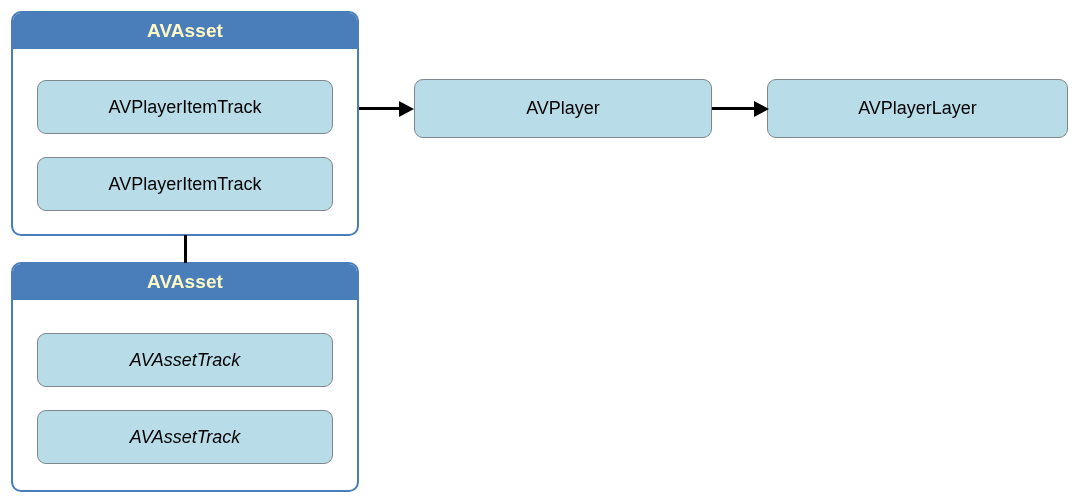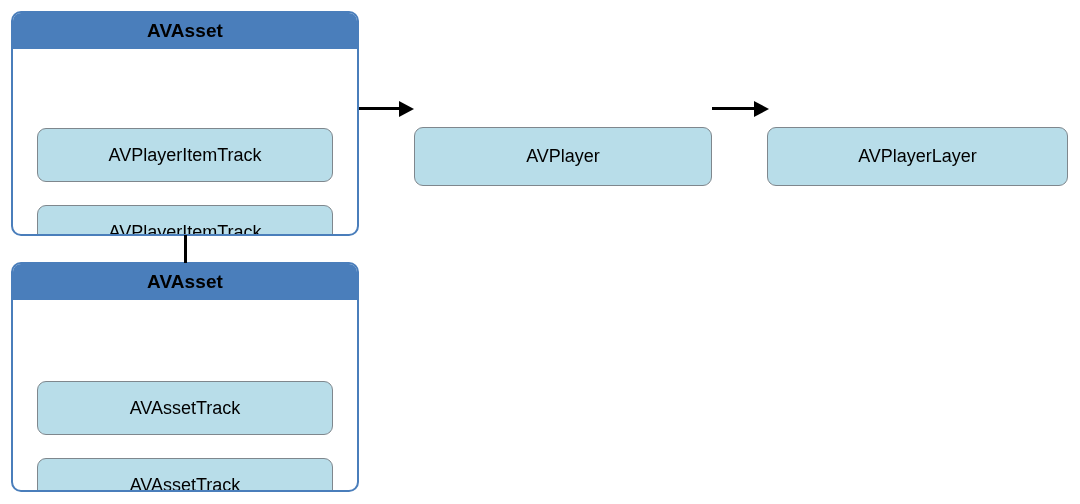--- a/index.html
+++ b/index.html
@@ -29,21 +29,21 @@
     box-sizing: border-box;
     border: 2px solid #4a7ebb;
     border-radius: 10px;
     background: #ffffff;
     overflow: hidden;
   }
   .container-header {
     box-sizing: border-box;
     width: 100%;
     background: #4a7ebb;
-    color: #000000;
+    color: #fef9c3;
     font-weight: bold;
     font-size: 19px;
     text-align: center;
     line-height: 36px;
     height: 36px;
     letter-spacing: 0.1px;
   }
   .container-body {
     position: relative;
     width: 100%;
@@ -55,21 +55,20 @@
     box-sizing: border-box;
     background: #b8dde9;
     border: 1.5px solid #7f878d;
     border-radius: 9px;
     color: #000000;
     font-size: 18px;
     display: flex;
     align-items: center;
     justify-content: center;
     text-align: right;
-    margin-top: 48px;
   }
 
   
   .edge-line {
     position: absolute;
     background: #000000;
   }
   .edge-h { height: 3px; }
   .edge-v { width: 3px; }
   .arrow-head {
@@ -93,21 +92,21 @@
         <span>AVPlayerItemTrack</span>
       </div>
       <div class="node" style="left:24px; top:108px; width:296px; height:54px;">
         <span>AVPlayerItemTrack</span>
       </div>
     </div>
   </div>
 
   <div class="container-box" style="left:11px; top:262px; width:348px; height:230px;">
     <div class="container-header">AVAsset</div>
-    <div class="container-body" style="height:190px;">
+    <div class="container-body" style="height:190px;font-style:italic;">
       <div class="node" style="left:24px; top:33px; width:296px; height:54px;">
         <span>AVAssetTrack</span>
       </div>
       <div class="node" style="left:24px; top:110px; width:296px; height:54px;">
         <span>AVAssetTrack</span>
       </div>
     </div>
   </div>
 
   <div class="node" style="left:767px; top:79px; width:301px; height:59px;">

